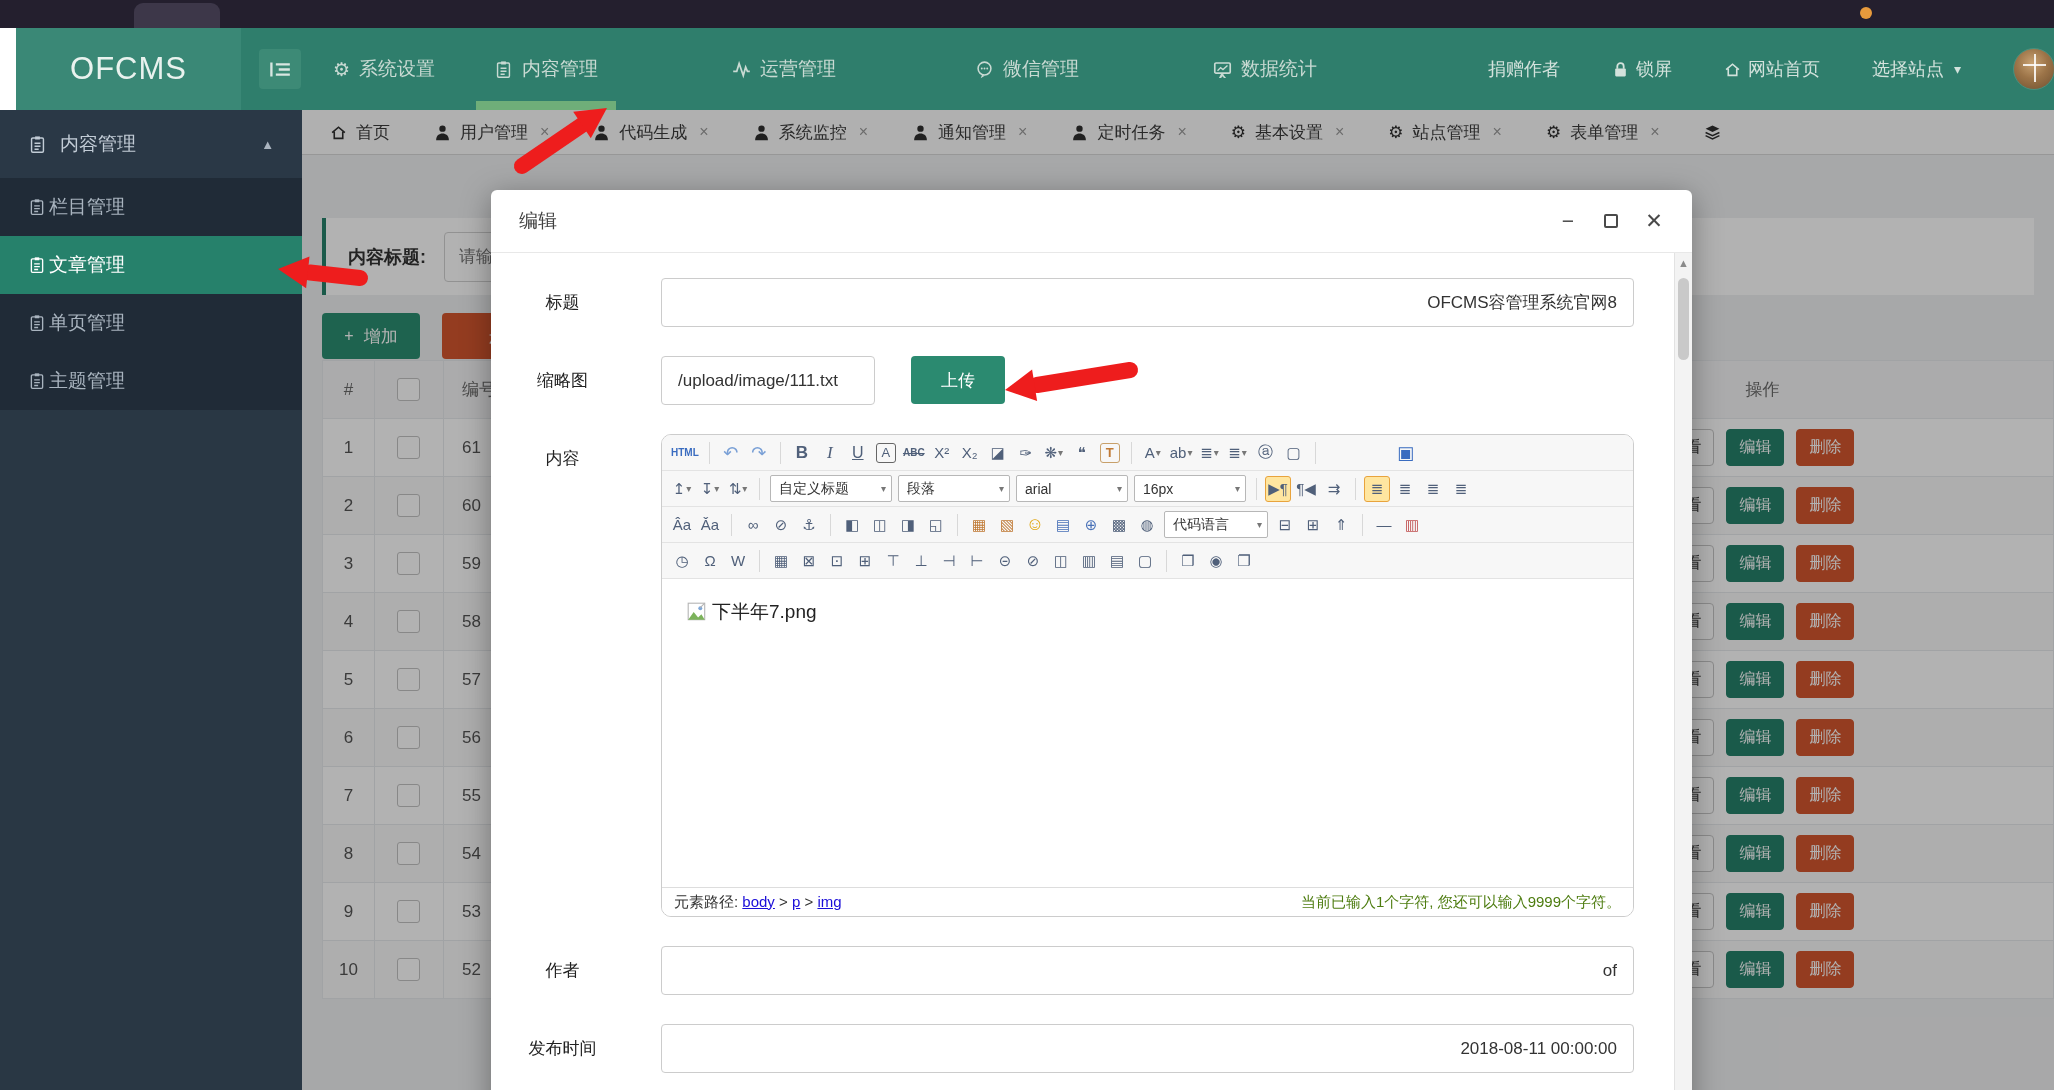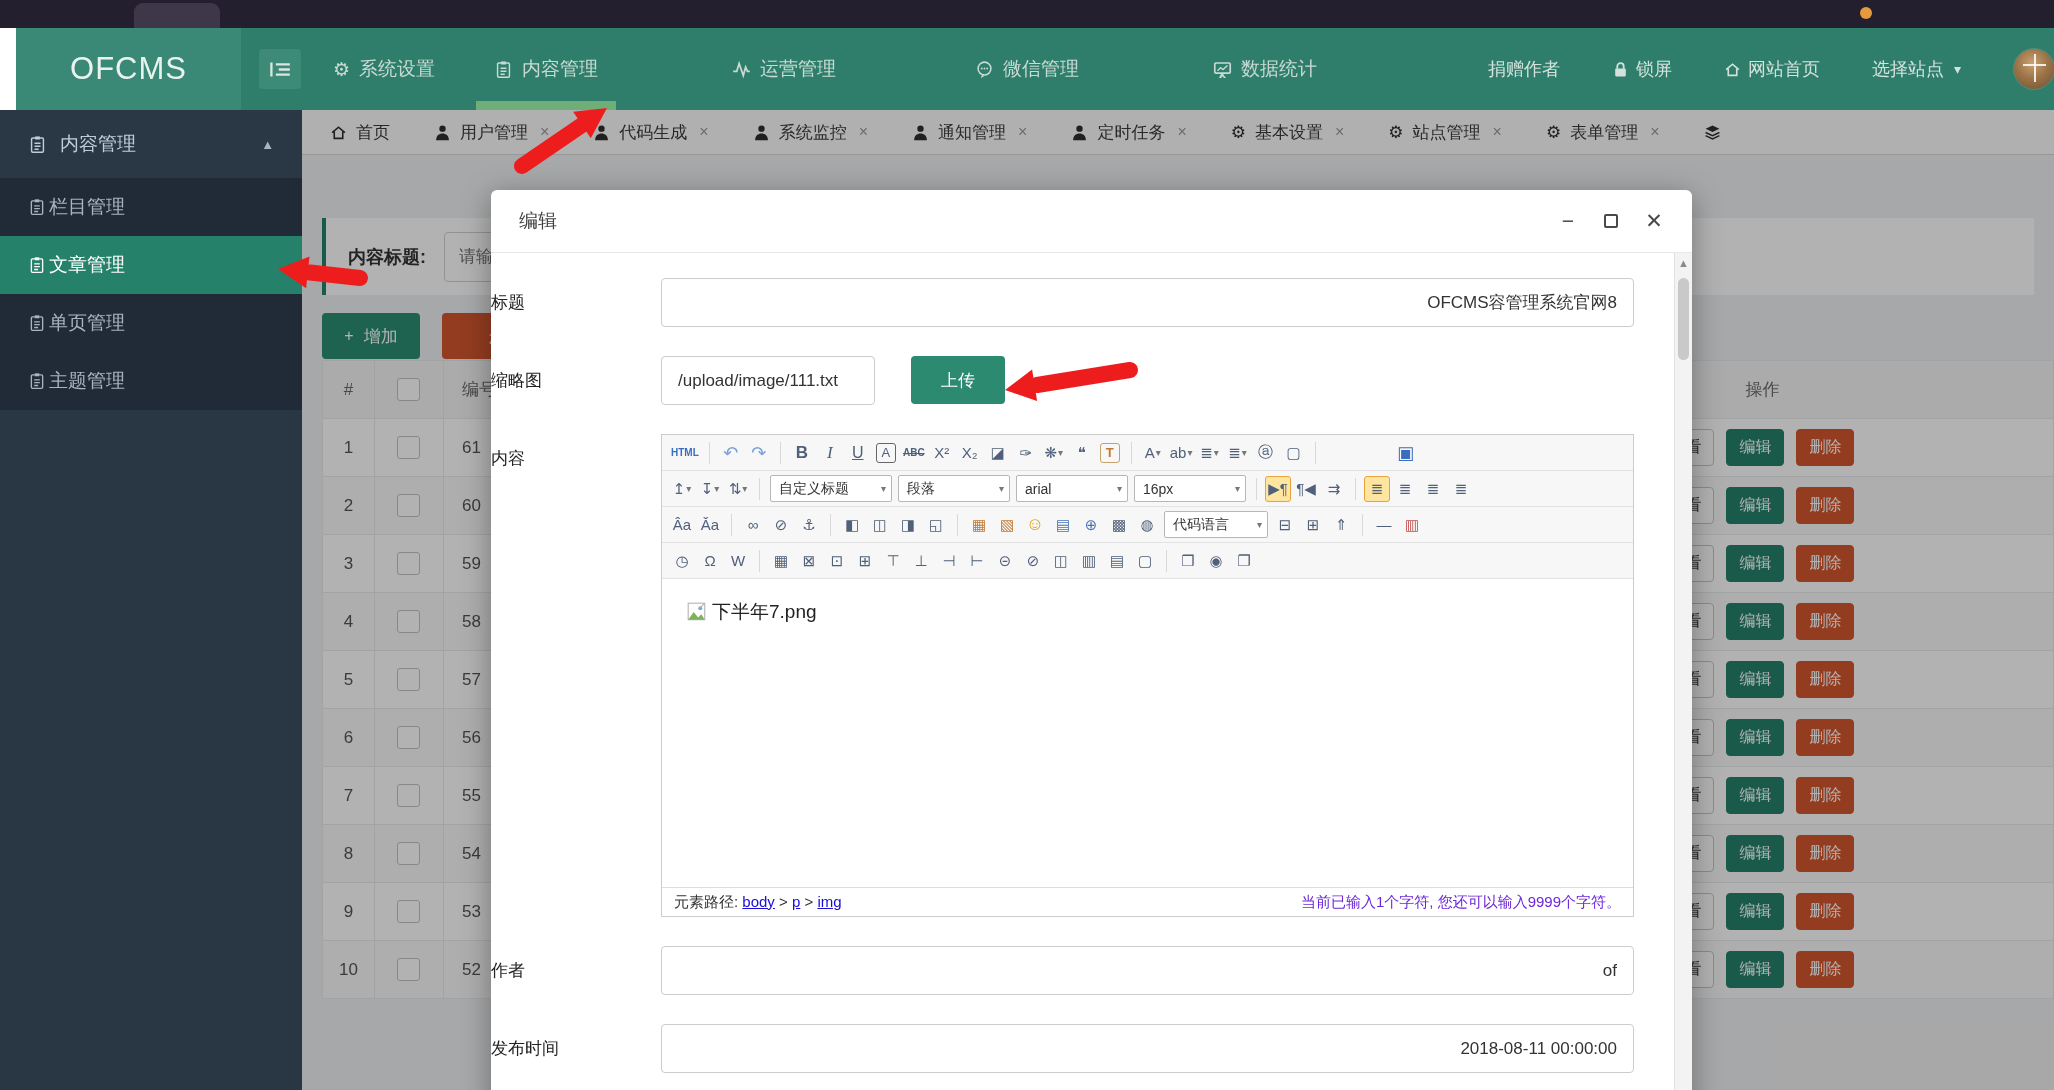--- a/index.html
+++ b/index.html
@@ -80,28 +80,28 @@
 
   
   .modal { position:absolute; left:491px; top:190px; width:1201px; height:930px; background:#fff; border-radius:6px 6px 0 0; box-shadow:0 6px 30px rgba(0,0,0,.35); z-index:3; }
   .modal-head { height:63px; border-bottom:1px solid #e8e8e8; display:flex; align-items:center; padding:0 26px 0 28px; }
   .modal-title { font-size:19px; color:#404040; }
   .win-controls { margin-left:auto; display:flex; align-items:center; gap:19px; }
   .win-btn { width:24px; height:24px; display:flex; align-items:center; justify-content:center; color:#4a4a4a; font-size:21px; cursor:pointer; }
   .maxi { width:14px; height:14px; border:2px solid #4a4a4a; border-radius:2px; }
   .modal-body { position:relative; padding-top:25px; }
   .f-row { display:flex; margin-bottom:29px; }
-  .f-label { width:170px; text-align:left; padding-right:27px; font-size:17px; color:#222; padding-top:13px; flex:none; }
+  .f-label { width:170px; text-align:center; padding-right:27px; font-size:17px; color:#222; padding-top:13px; flex:none; }
   .f-input { height:49px; border:1px solid #ccc; border-radius:4px; padding:0 16px; font-size:17px; color:#333; font-family:inherit; background:#fff; }
   .w-full { width:973px;text-align:right; }
   .w-thumb { width:214px; }
   .upload-btn { margin-left:36px; width:94px; height:48px; background:#2b8a70; border:none; border-radius:4px; color:#fff; font-size:17px; cursor:pointer; font-family:inherit; }
 
   
-  .editor { width:973px; border:1px solid #ccc; border-radius:0; overflow:hidden; }
+  .editor { width:973px; border:1px solid #ccc; border-radius:10px; overflow:hidden; }
   .tb-row { height:36px; background:#f7f7f7; border-bottom:1px solid #e3e3e3; display:flex; align-items:center; padding:0 6px; white-space:nowrap; }
   .tb-btn { min-width:26px; height:26px; margin:0 1px; border-radius:3px; display:inline-flex; align-items:center; justify-content:center; font-size:15px; color:#50607a; cursor:pointer; padding:0 2px; }
   .tb-btn.hl { background:#ffe6a0; border:1px solid #e8a33d; }
   .tb-caret { font-size:10px; color:#777; margin-left:1px; }
   .tb-sep { width:1px; height:22px; background:#d8d8d8; margin:0 7px; flex:none; }
   .tb-sel { display:inline-flex; align-items:center; justify-content:space-between; height:27px; background:#fff; border:1px solid #b7b7b7; border-radius:2px; margin:0 3px; font-size:14px; color:#333; padding:0 5px 0 8px; cursor:pointer; }
   .tb-sel .tb-caret { margin-left:8px; }
   .tb-btn[data-name="toolbar-source"] { font-size:10px; font-weight:bold; color:#3a6cc0; letter-spacing:0; }
   .tb-btn[data-name="toolbar-bold"] { font-weight:bold; font-size:17px; }
   .tb-btn[data-name="toolbar-italic"] { font-style:italic; font-family:"Liberation Serif",serif; font-size:17px; }
@@ -112,21 +112,21 @@
   .tb-btn[data-name="toolbar-emoticon"] { color:#e0a50f; font-size:18px; }
   .tb-btn[data-name="toolbar-insert-image"],.tb-btn[data-name="toolbar-multi-image"] { color:#c07a35; }
   .tb-btn[data-name="toolbar-insert-video"],.tb-btn[data-name="toolbar-attachment"] { color:#4a72b8; }
   .tb-btn[data-name="toolbar-fullscreen"] { color:#3a6cc0; font-size:18px; margin-left:70px; }
   .tb-btn[data-name="toolbar-calendar"] { color:#c05050; }
   .tb-btn[data-name="toolbar-paste-as-text"] { color:#c07a35; font-weight:bold; border:1px solid #c8a06a; height:20px; min-width:20px; margin:0 4px; font-size:13px; }
   .ed-content { height:308px; background:#fff; padding:20px 24px; font-size:19px; color:#222; display:flex; align-items:flex-start; }
   .broken-img { display:inline-flex; margin-right:4px; position:relative; top:2px; }
   .ed-status { height:29px; border-top:1px solid #ddd; background:#fff; display:flex; align-items:center; padding:0 12px; font-size:15px; color:#333; }
   .ed-path a { color:#1a0dd8; text-decoration:underline; cursor:pointer; }
-  .ed-count { margin-left:auto; color:#6d28d9; }
+  .ed-count { margin-left:auto; color:#4d7c0f; }
 
   
   .m-scroll { position:absolute; right:0; top:63px; bottom:0; width:18px; background:#f3f3f3; border-left:1px solid #e2e2e2; z-index:4; }
   .m-arrow { position:absolute; left:0; width:100%; text-align:center; font-size:11px; color:#8a8a8a; cursor:pointer; }
   .m-arrow.up { top:4px; }
   .m-thumb { position:absolute; left:3px; top:25px; width:11px; height:82px; background:#c9c9c9; border-radius:6px; cursor:pointer; }
 
   .icon svg { display:block; }
   .arrows { position:absolute; left:0; top:0; width:100%; height:100%; z-index:7; pointer-events:none; }
 </style>

